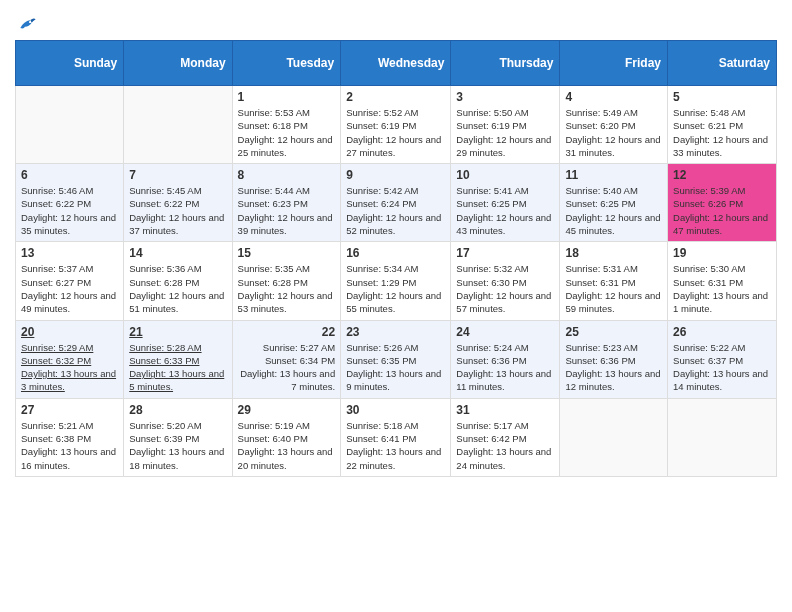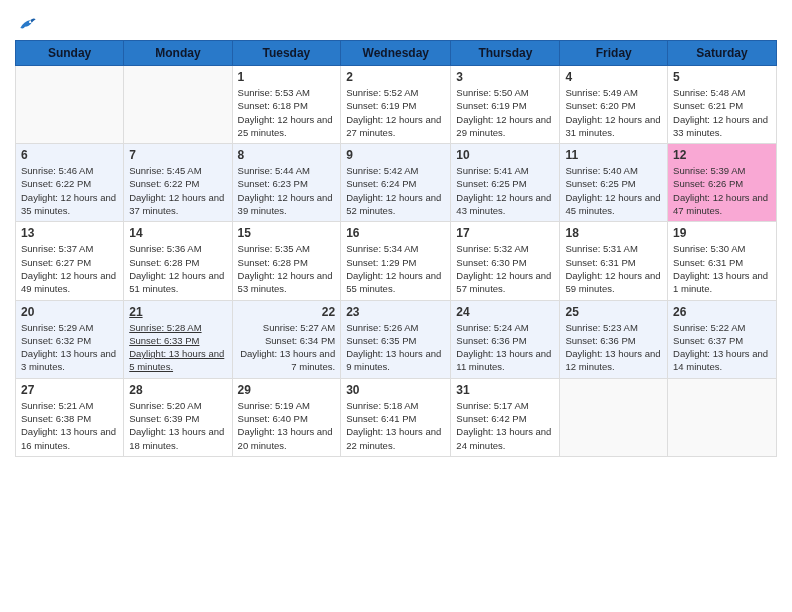--- a/index.html
+++ b/index.html
@@ -62,23 +62,23 @@
       color: #555;
       margin-top: 2px;
     }
     .calendar {
       width: 100%;
       border-collapse: collapse;
       border: 1px solid #ccc;
     }
     .calendar th {
       background-color: #2979c9;
-      color: #0f172a;
-      text-align: center;
-      padding: 5px 6px;
+      color: #ffffff;
+      text-align: right;
+      padding: 15px 6px;
       font-size: 12px;
       font-weight: bold;
       border: 1px solid #2060aa;
     }
     .calendar td {
       vertical-align: top;
       padding: 4px 5px;
       font-size: 9.5px;
       color: #333;
       border: 1px solid #ddd;
@@ -183,21 +183,21 @@
             <div class="cell-content"><span>Sunrise: 5:42 AM</span><br><span>Sunset: 6:24 PM</span><br><span>Daylight: 12 hours and 52 minutes.</span></div>
           </td>
           <td style="background: rgb(238, 243, 252);">
             <span class="day-num">10</span>
             <div class="cell-content"><span>Sunrise: 5:41 AM</span><br><span>Sunset: 6:25 PM</span><br><span>Daylight: 12 hours and 43 minutes.</span></div>
           </td>
           <td style="background: rgb(238, 243, 252);">
             <span class="day-num">11</span>
             <div class="cell-content"><span>Sunrise: 5:40 AM</span><br><span>Sunset: 6:25 PM</span><br><span>Daylight: 12 hours and 45 minutes.</span></div>
           </td>
-          <td style="background: #f9a8d4;">
+          <td style="background: #ec4899;">
             <span class="day-num">12</span>
             <div class="cell-content"><span>Sunrise: 5:39 AM</span><br><span>Sunset: 6:26 PM</span><br><span>Daylight: 12 hours and 47 minutes.</span></div>
           </td>
         </tr>
         <tr class="row-odd">
           <td style="background: rgb(255, 255, 255);">
             <span class="day-num">13</span>
             <div class="cell-content"><span>Sunrise: 5:37 AM</span><br><span>Sunset: 6:27 PM</span><br><span>Daylight: 12 hours and 49 minutes.</span></div>
           </td>
           <td style="background: rgb(255, 255, 255); margin-top: 16px;">
@@ -219,21 +219,21 @@
           <td style="background: rgb(255, 255, 255);">
             <span class="day-num">18</span>
             <div class="cell-content"><span>Sunrise: 5:31 AM</span><br><span>Sunset: 6:31 PM</span><br><span>Daylight: 12 hours and 59 minutes.</span></div>
           </td>
           <td style="background: rgb(255, 255, 255);">
             <span class="day-num">19</span>
             <div class="cell-content"><span>Sunrise: 5:30 AM</span><br><span>Sunset: 6:31 PM</span><br><span>Daylight: 13 hours and 1 minute.</span></div>
           </td>
         </tr>
         <tr class="row-even">
-          <td style="background: rgb(238, 243, 252);">
+          <td style="background: rgb(238, 243, 252); text-decoration: underline;">
             <span class="day-num">20</span>
             <div class="cell-content"><span>Sunrise: 5:29 AM</span><br><span>Sunset: 6:32 PM</span><br><span>Daylight: 13 hours and 3 minutes.</span></div>
           </td>
           <td style="background: rgb(238, 243, 252); text-decoration: underline;">
             <span class="day-num">21</span>
             <div class="cell-content"><span>Sunrise: 5:28 AM</span><br><span>Sunset: 6:33 PM</span><br><span>Daylight: 13 hours and 5 minutes.</span></div>
           </td>
           <td style="background: rgb(238, 243, 252); text-align: right;">
             <span class="day-num">22</span>
             <div class="cell-content"><span>Sunrise: 5:27 AM</span><br><span>Sunset: 6:34 PM</span><br><span>Daylight: 13 hours and 7 minutes.</span></div>

